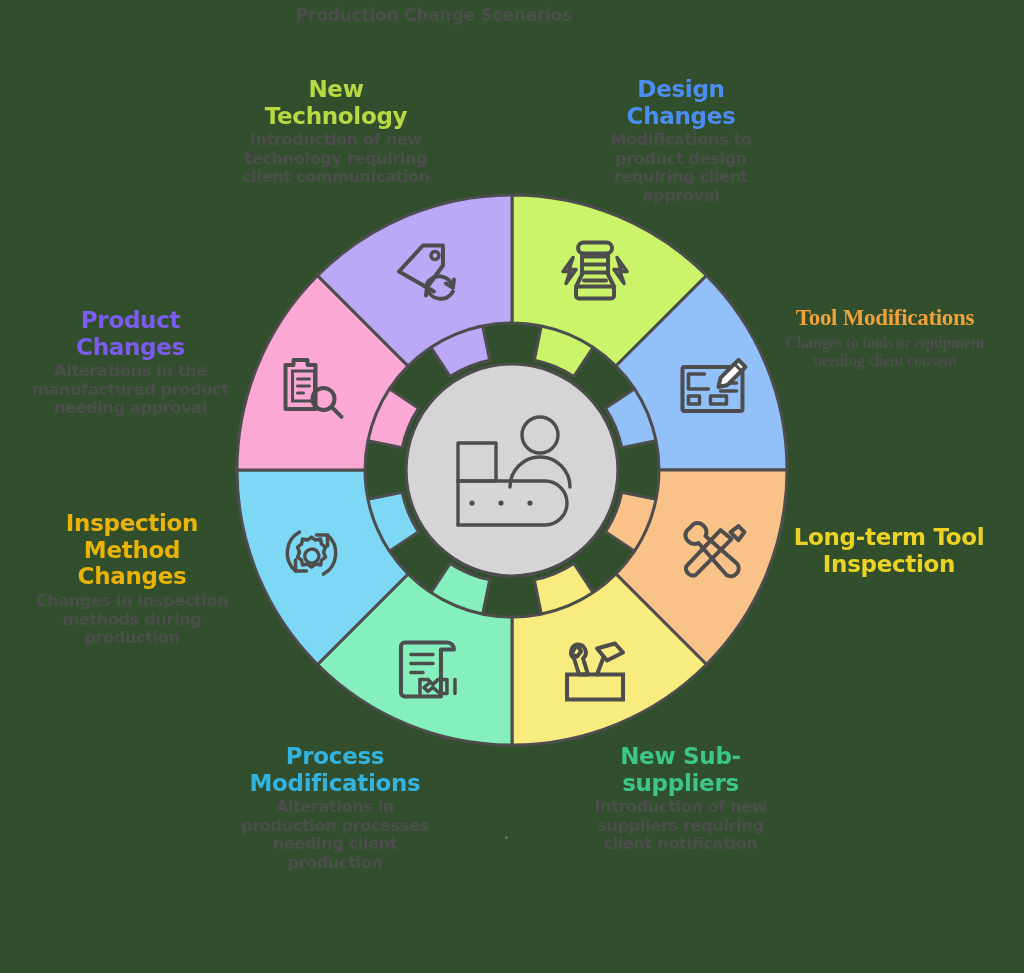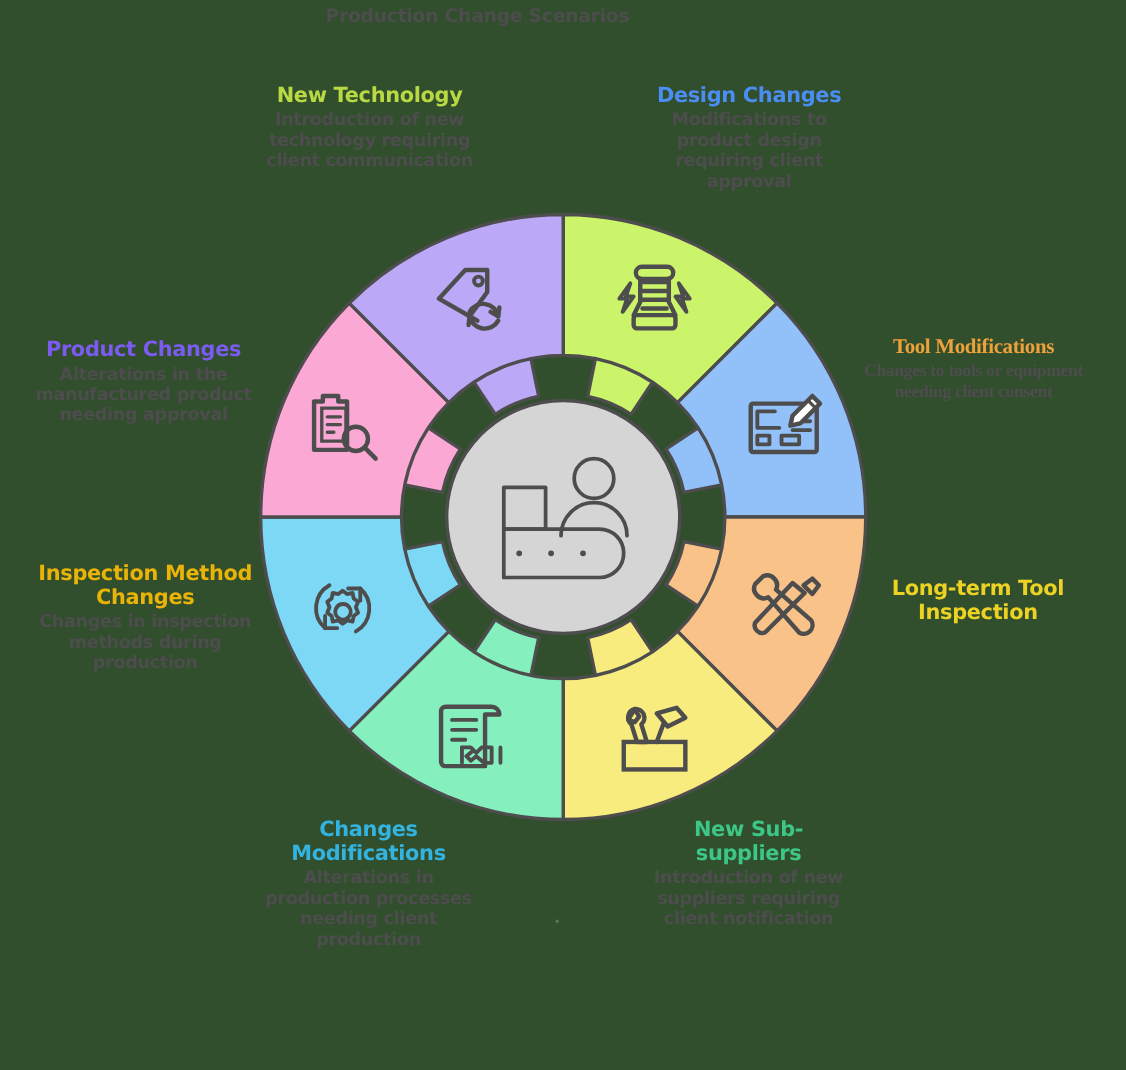--- a/index.html
+++ b/index.html
@@ -30,21 +30,21 @@
     font-weight: bold;
     color: #4d4d4d;
     letter-spacing: -0.2px;
   }
   .label-block {
     position: absolute;
     text-align: center;
     line-height: 1.16;
   }
   .label-head {
-    font-size: 19px;
+    font-size: 23px;
     font-weight: bold;
     letter-spacing: -0.3px;
     margin-bottom: 2px;
   }
   .label-desc {
     font-size: 16px;
     font-weight: bold;
     color: #4d4d4d;
     letter-spacing: -0.3px;
   }
@@ -189,21 +189,21 @@
 <div class="label-block" style="left:784px; top:524px; width:210px;">
   <div class="label-head" style="color: rgb(236, 211, 35);">Long-term Tool Inspection</div>
 </div>
 
 <div class="label-block" style="left:588px; top:743px; width:185px;">
   <div class="label-head" style="color: rgb(60, 199, 134);">New Sub-suppliers</div>
   <div class="label-desc">Introduction of new suppliers requiring client notification</div>
 </div>
 
 <div class="label-block" style="left:240px; top:743px; width:190px;">
-  <div class="label-head" style="color: rgb(51, 179, 224);">Changes Modifications</div>
+  <div class="label-head" style="color: rgb(51, 179, 224);">Process Modifications</div>
   <div class="label-desc">Alterations in production processes needing client production</div>
 </div>
 
 <div class="label-block" style="left:32px; top:510px; width:200px;">
   <div class="label-head" style="color: #eab308;">Inspection Method Changes</div>
   <div class="label-desc">Changes in inspection methods during production</div>
 </div>
 
 <div class="label-block" style="left:28px; top:295px; width:205px;margin-top:12px;">
   <div class="label-head" style="color: rgb(123, 91, 240);">Product Changes</div>

